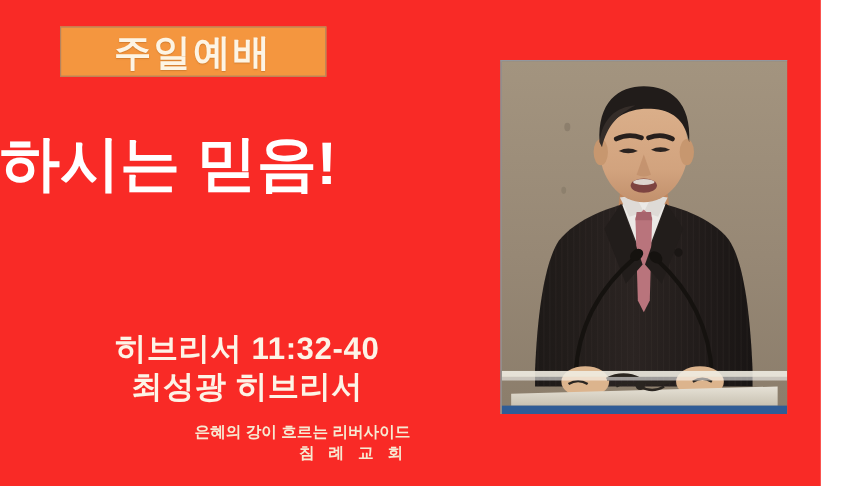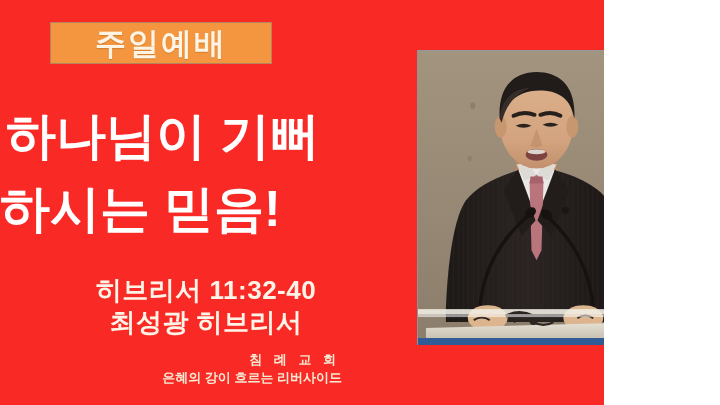--- a/index.html
+++ b/index.html
@@ -7,25 +7,24 @@
     padding: 0;
   }
   body {
     width: 720px;
     height: 405px;
     overflow: hidden;
     font-family: "Liberation Sans", "DejaVu Sans", sans-serif;
   }
   #slide {
     position: relative;
-    width: 592px;
+    width: 684px;
     height: 405px;
     background: #f92a26;
     overflow: hidden;
-    padding-left: 12px;
   }
 
   
   #series-banner {
     position: absolute;
     left: 50px;
     top: 22px;
     width: 222px;
     height: 42px;
     background: #f4963f;
@@ -128,32 +127,31 @@
 </head>
 <body>
 
 <div id="slide">
 
   <div id="series-banner">
     <span id="series-banner-label">주일예배</span>
   </div>
 
   <div id="sermon-title">
-    <div class="title-line" id="sermon-title-line-1">하나님이 기뻐</div>
     <div class="title-line" id="sermon-title-line-2">하시는 믿음!</div>
   </div>
 
   <div id="reference-block">
     <div class="reference-line">히브리서 11:32-40</div>
     <div class="reference-line">최성광 히브리서</div>
   </div>
 
   <div id="church-block">
+    <div class="church-line">은혜의 강이 흐르는 리버사이드</div>
     <div class="church-line" id="church-line-2">침 례 교 회</div>
-    <div class="church-line">은혜의 강이 흐르는 리버사이드</div>
   </div>
 
   <div id="preacher-photo">
     <svg viewBox="0 0 239 295" preserveAspectRatio="none">
       <defs>
         <linearGradient id="wallGrad" x1="0" y1="0" x2="0" y2="1">
           <stop offset="0%" stop-color="#a3947f"></stop>
           <stop offset="55%" stop-color="#978875"></stop>
           <stop offset="100%" stop-color="#8b7d6b"></stop>
         </linearGradient>

